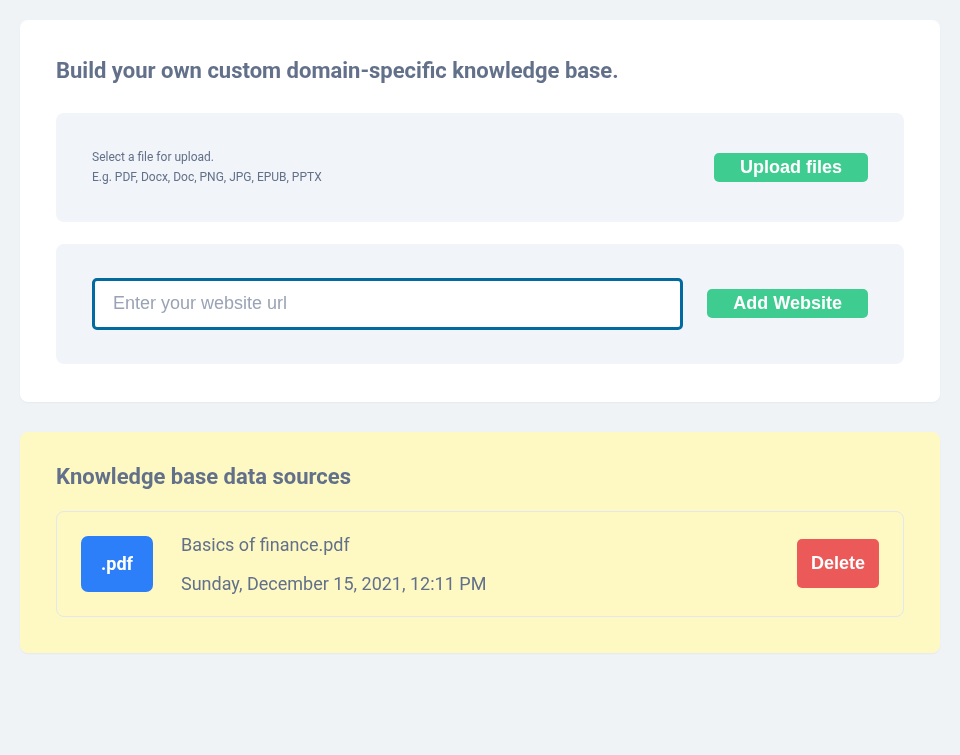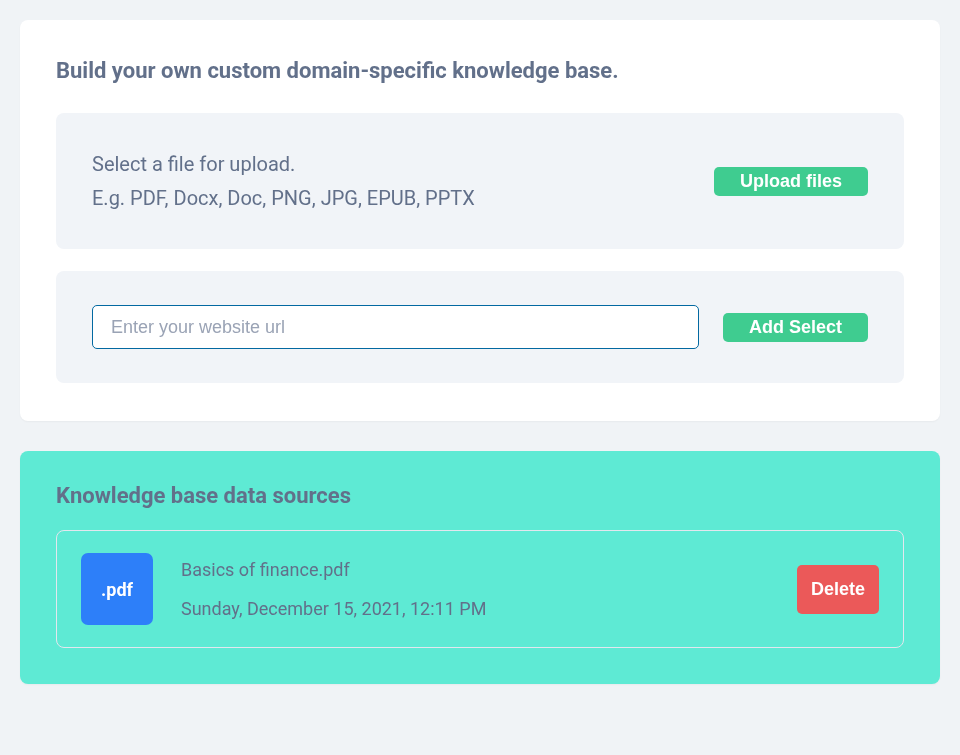--- a/index.html
+++ b/index.html
@@ -12,21 +12,21 @@
       color: #627089;
     }
     .card {
       background: #ffffff;
       border-radius: 8px;
       padding: 38px 36px;
       box-shadow: 0 1px 2px rgba(0,0,0,0.04);
       margin-bottom: 30px;
     }
     .card-2 {
-      background: #5eead4;
+      background: #fef9c3;
       border-radius: 8px;
       padding: 32px 36px 36px 36px;
       box-shadow: 0 1px 2px rgba(0,0,0,0.04);
     }
     .card-title {
       font-size: 22px;
       font-weight: 700;
       color: #62708a;
       margin-bottom: 30px;
     }
@@ -36,40 +36,40 @@
       padding: 34px 36px;
       display: flex;
       align-items: center;
       justify-content: space-between;
       gap: 24px;
       margin-bottom: 22px;
     }
     .panel:last-child { margin-bottom: 0; }
     .panel-text {
       flex: 1;
-      font-size: 20px;
+      font-size: 12px;
       line-height: 1.7;
       color: #62708a;
     }
     .btn {
       border: none;
       border-radius: 5px;
       padding: 4px 26px;
       font-size: 18px;
       font-weight: 600;
       cursor: pointer;
       color: #ffffff;
       white-space: nowrap;
     }
     .btn-green { background: #3fcc90; }
     .btn-red   { background: #eb5959; padding: 14px 14px; }
     .url-input {
       flex: 1;
-      height: 44px;
-      border: 1px solid #0369a1;
+      height: 52px;
+      border: 3px solid #0369a1;
       border-radius: 5px;
       font-size: 18px;
       padding: 18px 18px;
       background: #ffffff;
       color: #62708a;
     }
     .url-input::placeholder { color: #9aa3b5; }
     .sources-title {
       font-size: 22px;
       font-weight: 700;
@@ -79,21 +79,21 @@
     .source-row {
       border: 1px solid #e3e7ee;
       border-radius: 8px;
       padding: 22px 24px;
       display: flex;
       align-items: center;
       gap: 28px;
     }
     .file-badge {
       width: 72px;
-      height: 72px;
+      height: 56px;
       background: #2d7ff9;
       border-radius: 7px;
       display: flex;
       align-items: center;
       justify-content: center;
       color: #ffffff;
       font-weight: 700;
       font-size: 18px;
     }
     .source-meta { flex: 1; }
@@ -116,21 +116,21 @@
   <div class="panel">
     <div class="panel-text">
       <div>Select a file for upload.</div>
       <div>E.g. PDF, Docx, Doc, PNG, JPG, EPUB, PPTX</div>
     </div>
     <button class="btn btn-green">Upload files</button>
   </div>
 
   <div class="panel">
     <input type="text" class="url-input" placeholder="Enter your website url" style="">
-    <button class="btn btn-green">Add Select</button>
+    <button class="btn btn-green">Add Website</button>
   </div>
 </div>
 
 <div class="card-2">
   <h2 class="sources-title">Knowledge base data sources</h2>
 
   <div class="source-row">
     <div class="file-badge">
       <span>.pdf</span>
     </div>

